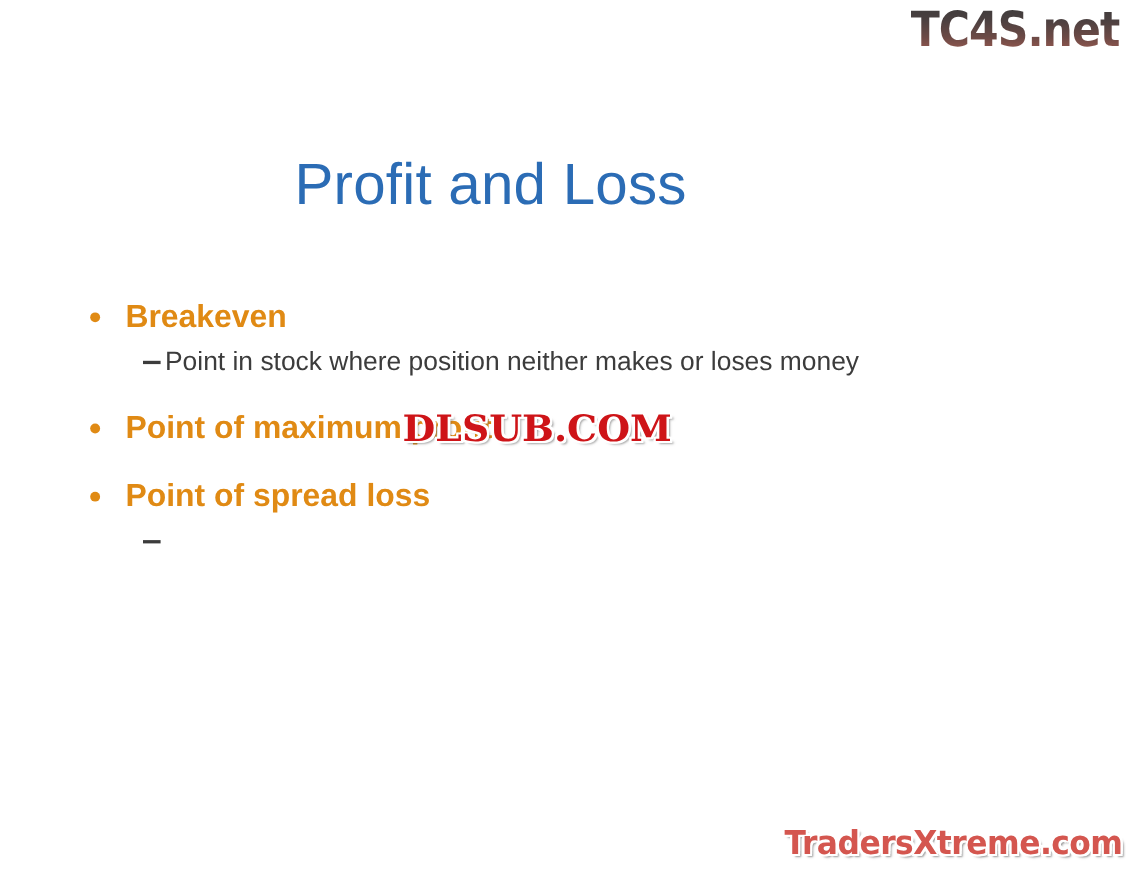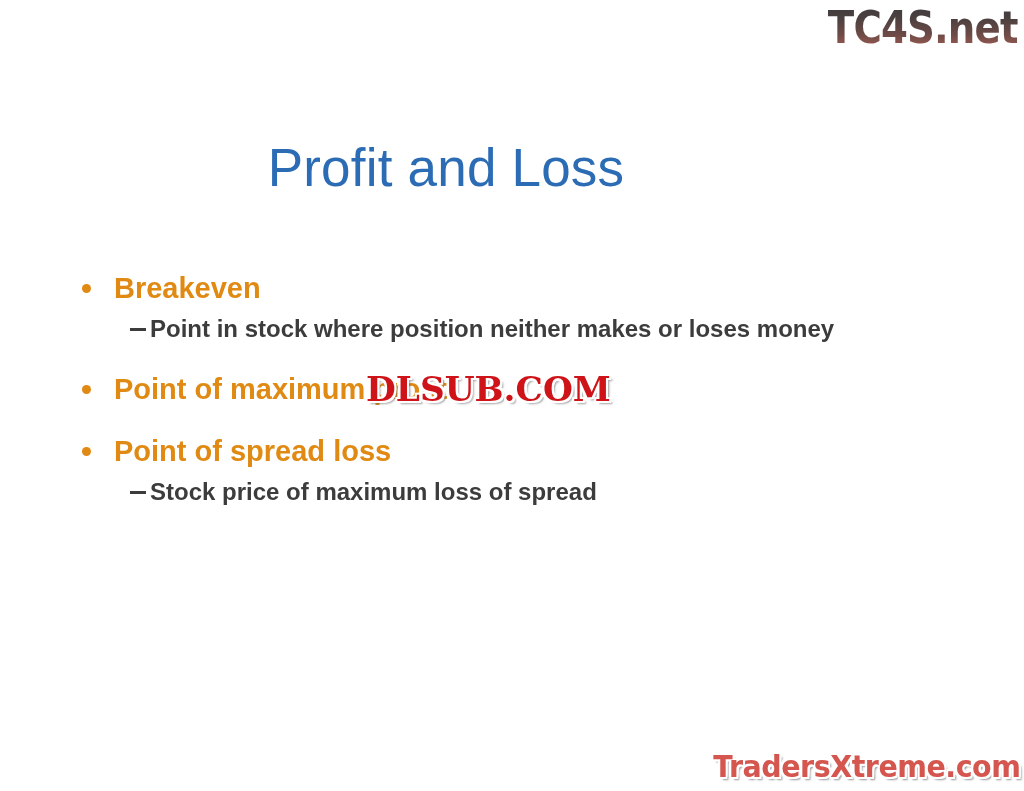--- a/index.html
+++ b/index.html
@@ -83,21 +83,21 @@
     height: 9px;
     border-radius: 50%;
     background: #E08A14;
   }
 
   .l2 {
     position: relative;
     padding-left: 78px;
     color: #3C3C3C;
     font-size: 24px;
-    font-weight: bold;
+    font-weight: normal;
     line-height: 36px;
     margin-top: 3px;
     white-space: nowrap;
   }
   .l2 .dash {
     position: absolute;
     left: 58px;
     top: 17px;
     width: 16px;
     height: 3px;
@@ -177,21 +177,20 @@
       </div>
     </div>
 
     <div class="bullet-group">
       <div class="l1">
         <span class="dot"></span>
         <span>Point of spread loss</span>
       </div>
       <div class="l2">
         <span class="dash"></span>
-        <span>Stock price of maximum loss of spread</span>
       </div>
     </div>
 
   </div>
 
   <div id="dlsub-watermark">DLSUB.COM</div>
 
   <div id="tx-brand">TradersXtreme.com</div>
 
 </div>

